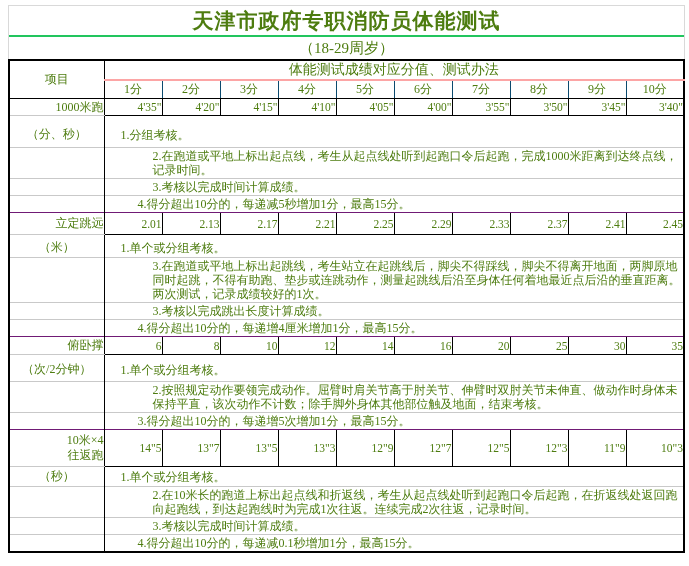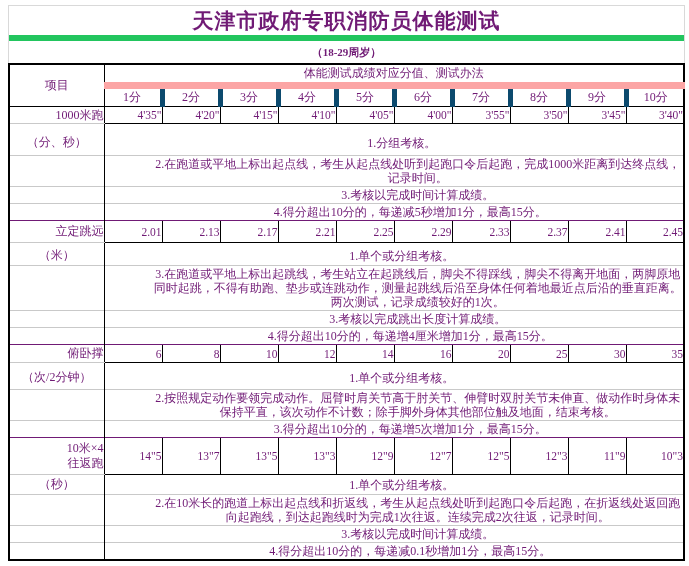--- a/index.html
+++ b/index.html
@@ -3,60 +3,60 @@
 <meta charset="utf-8">
 <style>
   html,body { margin:0; padding:0; background:#ffffff; }
   .page {
     position:relative;
     width:689px; height:566px;
     background:#ffffff;
     box-sizing:border-box;
     padding:5px 4px 0 8px;
     font-family:"Liberation Serif","DejaVu Serif",serif;
-    color:#701a75;
+    color:#4d7c0f;
     overflow:hidden;
   }
   .sheet { width:677px; }
 
   
   .title-block { border:1px solid #d9d9d9; border-bottom:none; }
   .title-line1, .title-line2 {
     text-align:center; font-weight:bold; font-size:21px; letter-spacing:1px;
   }
   .title-line1 { height:29px; line-height:31px; }
   .title-line2 { height:27px; line-height:27px; border-top:1px solid #d9d9d9; }
   .title-line3 {
     height:22px; line-height:22px; text-align:center;
-    font-weight:bold; font-size:11px; border-top:6px solid #22c55e;
+    font-weight:normal; font-size:15px; border-top:2px solid #22c55e;
   }
 
   
   table.std {
     border-collapse:collapse; table-layout:fixed;
     width:677px; border:2px solid #000;
     font-size:12px;
   }
   table.std th, table.std td { padding:0; vertical-align:middle; text-align:center; font-weight:normal; }
 
   th.item-head { font-weight:bold; font-size:12px; border-right:1px solid #000; border-bottom:1px solid #000; }
-  th.scores-head { font-weight:bold; font-size:12px; height:16px; border-bottom:7px solid #fca5a5; }
-  tr.score-row th { height:17px; border-left:5px solid #0c4a6e; border-bottom:1px solid #000; font-weight:normal; }
+  th.scores-head { font-weight:bold; font-size:14px; height:16px; border-bottom:2px solid #fca5a5; }
+  tr.score-row th { height:17px; border-left:1px solid #0c4a6e; border-bottom:1px solid #000; font-weight:normal; }
   tr.score-row th:first-child { border-left:none;margin-left:17px; }
 
   tr.values td.vcell { border-left:1px solid #000; border-bottom:1px solid #000; font-size:11.5px; }
   tr.values td.label-cell { border-right:1px solid #000; border-bottom:1px solid #c9c9c9; font-size:12px; line-height:15px; }
   tr.values td { border-top:1px solid #701a75;text-align:right; }
   tr.values.sec0 { height:17px; }
   tr.values.sec1 { height:22px; }
   tr.values.sec2 { height:18px; }
   tr.values.sec3 { height:37px; }
 
   tr.instr td.unit-cell { border-right:1px solid #000; font-size:12px; }
-  tr.instr td.desc { text-align:center; line-height:14px; padding-top:1px; padding-bottom:1px; }
+  tr.instr td.desc { text-align:left; line-height:14px; padding-top:1px; padding-bottom:1px; }
   tr.instr.inext td { border-top:1px solid #c9c9c9;padding-left:32px; }
   tr.instr.ifirst.s0 td { padding-top:10px; padding-bottom:4px;margin-top:36px; }
   tr.instr.ifirst.s1 td { padding-top:4px;  padding-bottom:1px; }
   tr.instr.ifirst.s2 td { padding-top:6px;  padding-bottom:3px; }
   tr.instr.ifirst.s3 td { padding-top:1px;  padding-bottom:1px; }
   .desc .ind   { padding-left:16px; }
   .desc .flush { padding-left:1px; }
 </style>
 </head>
 <body>

